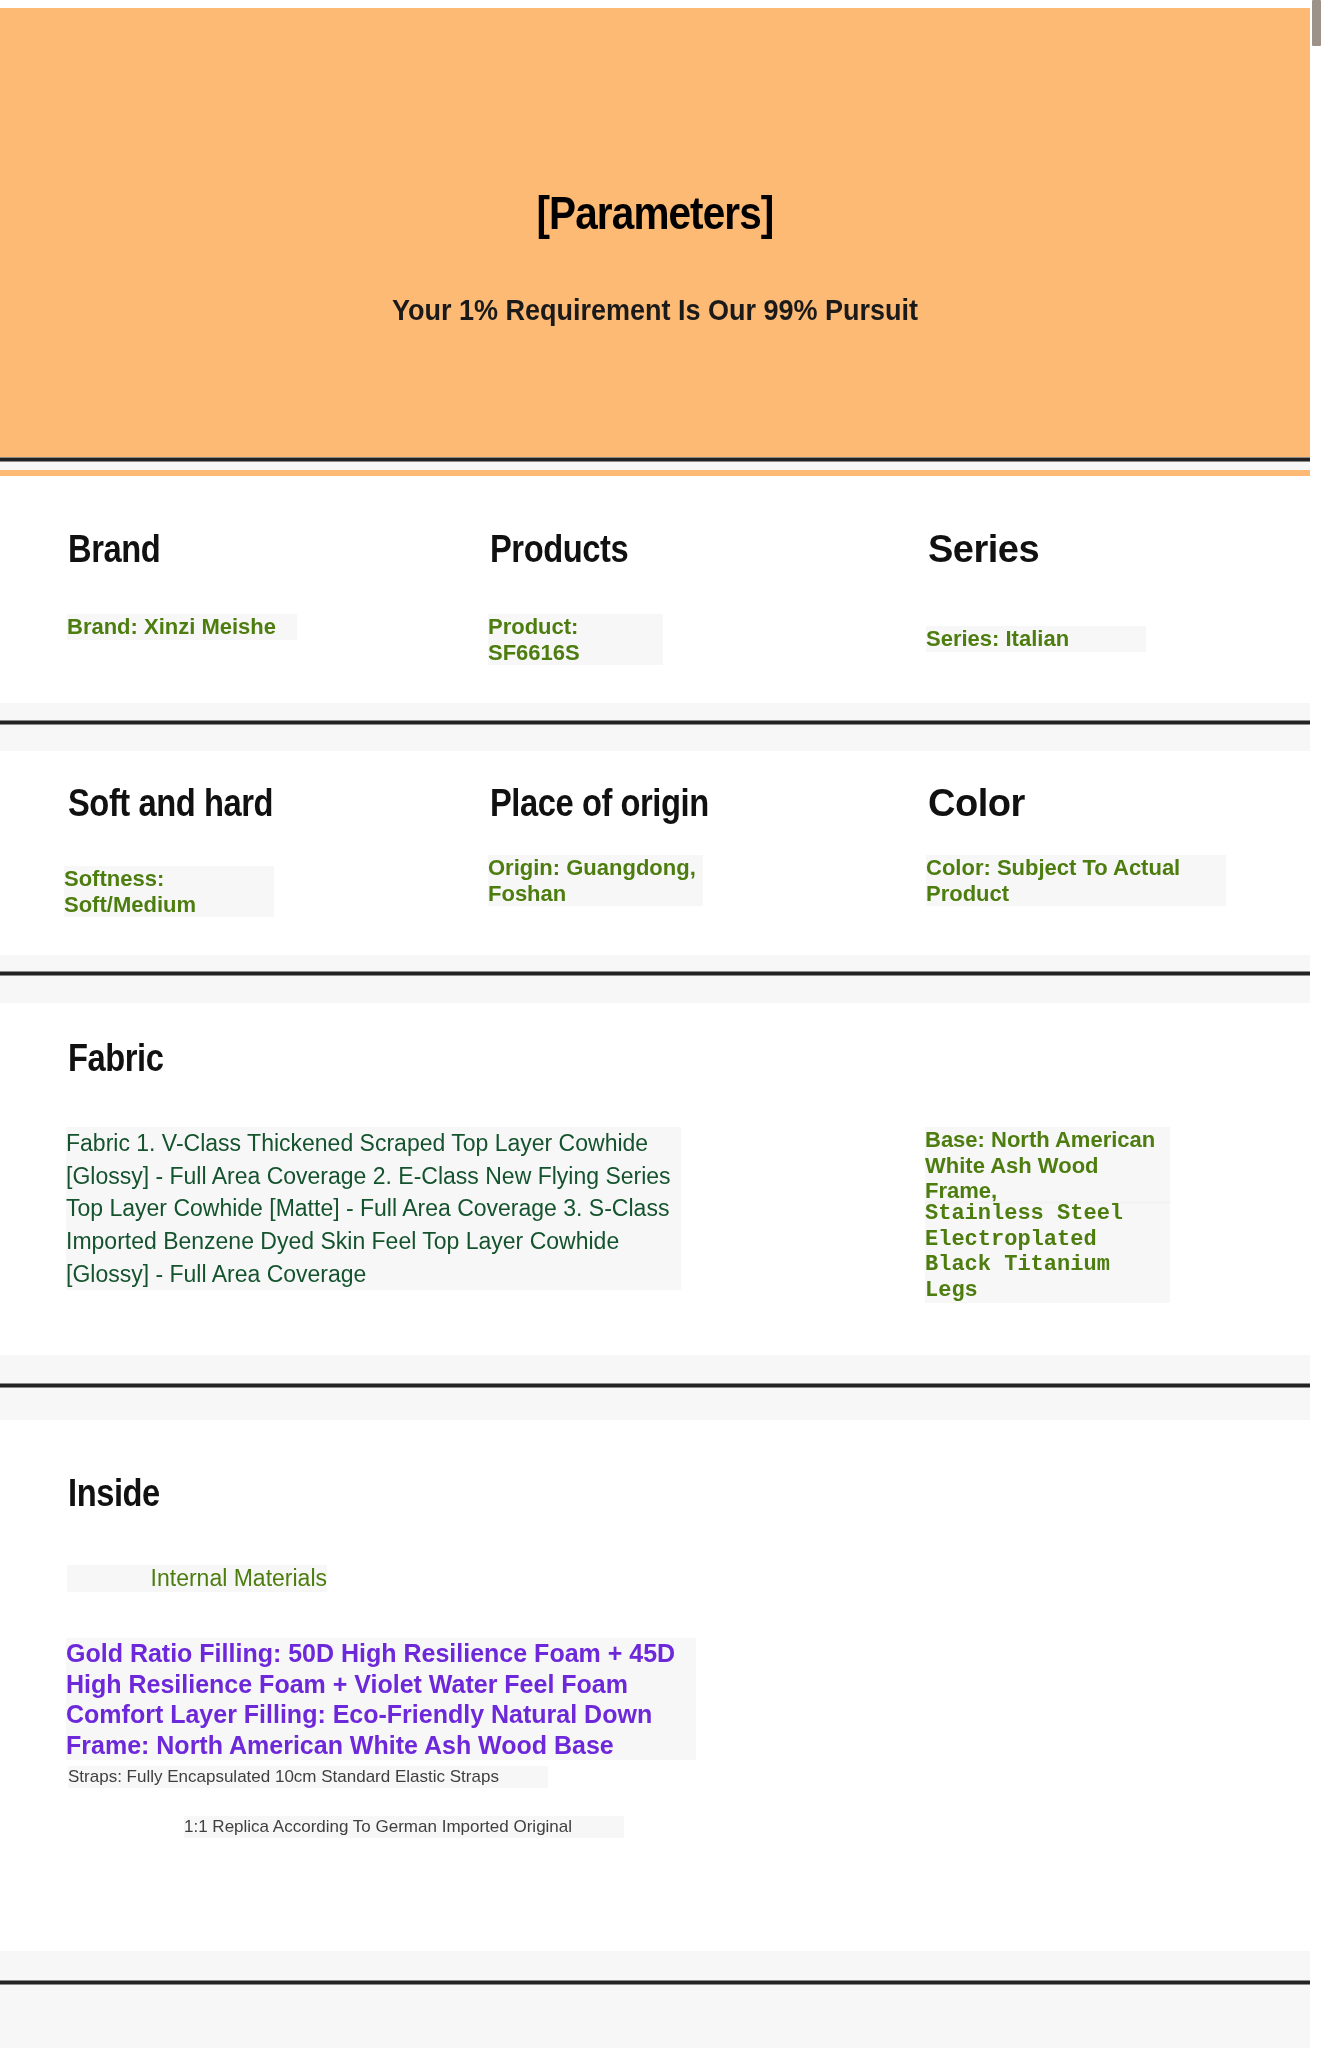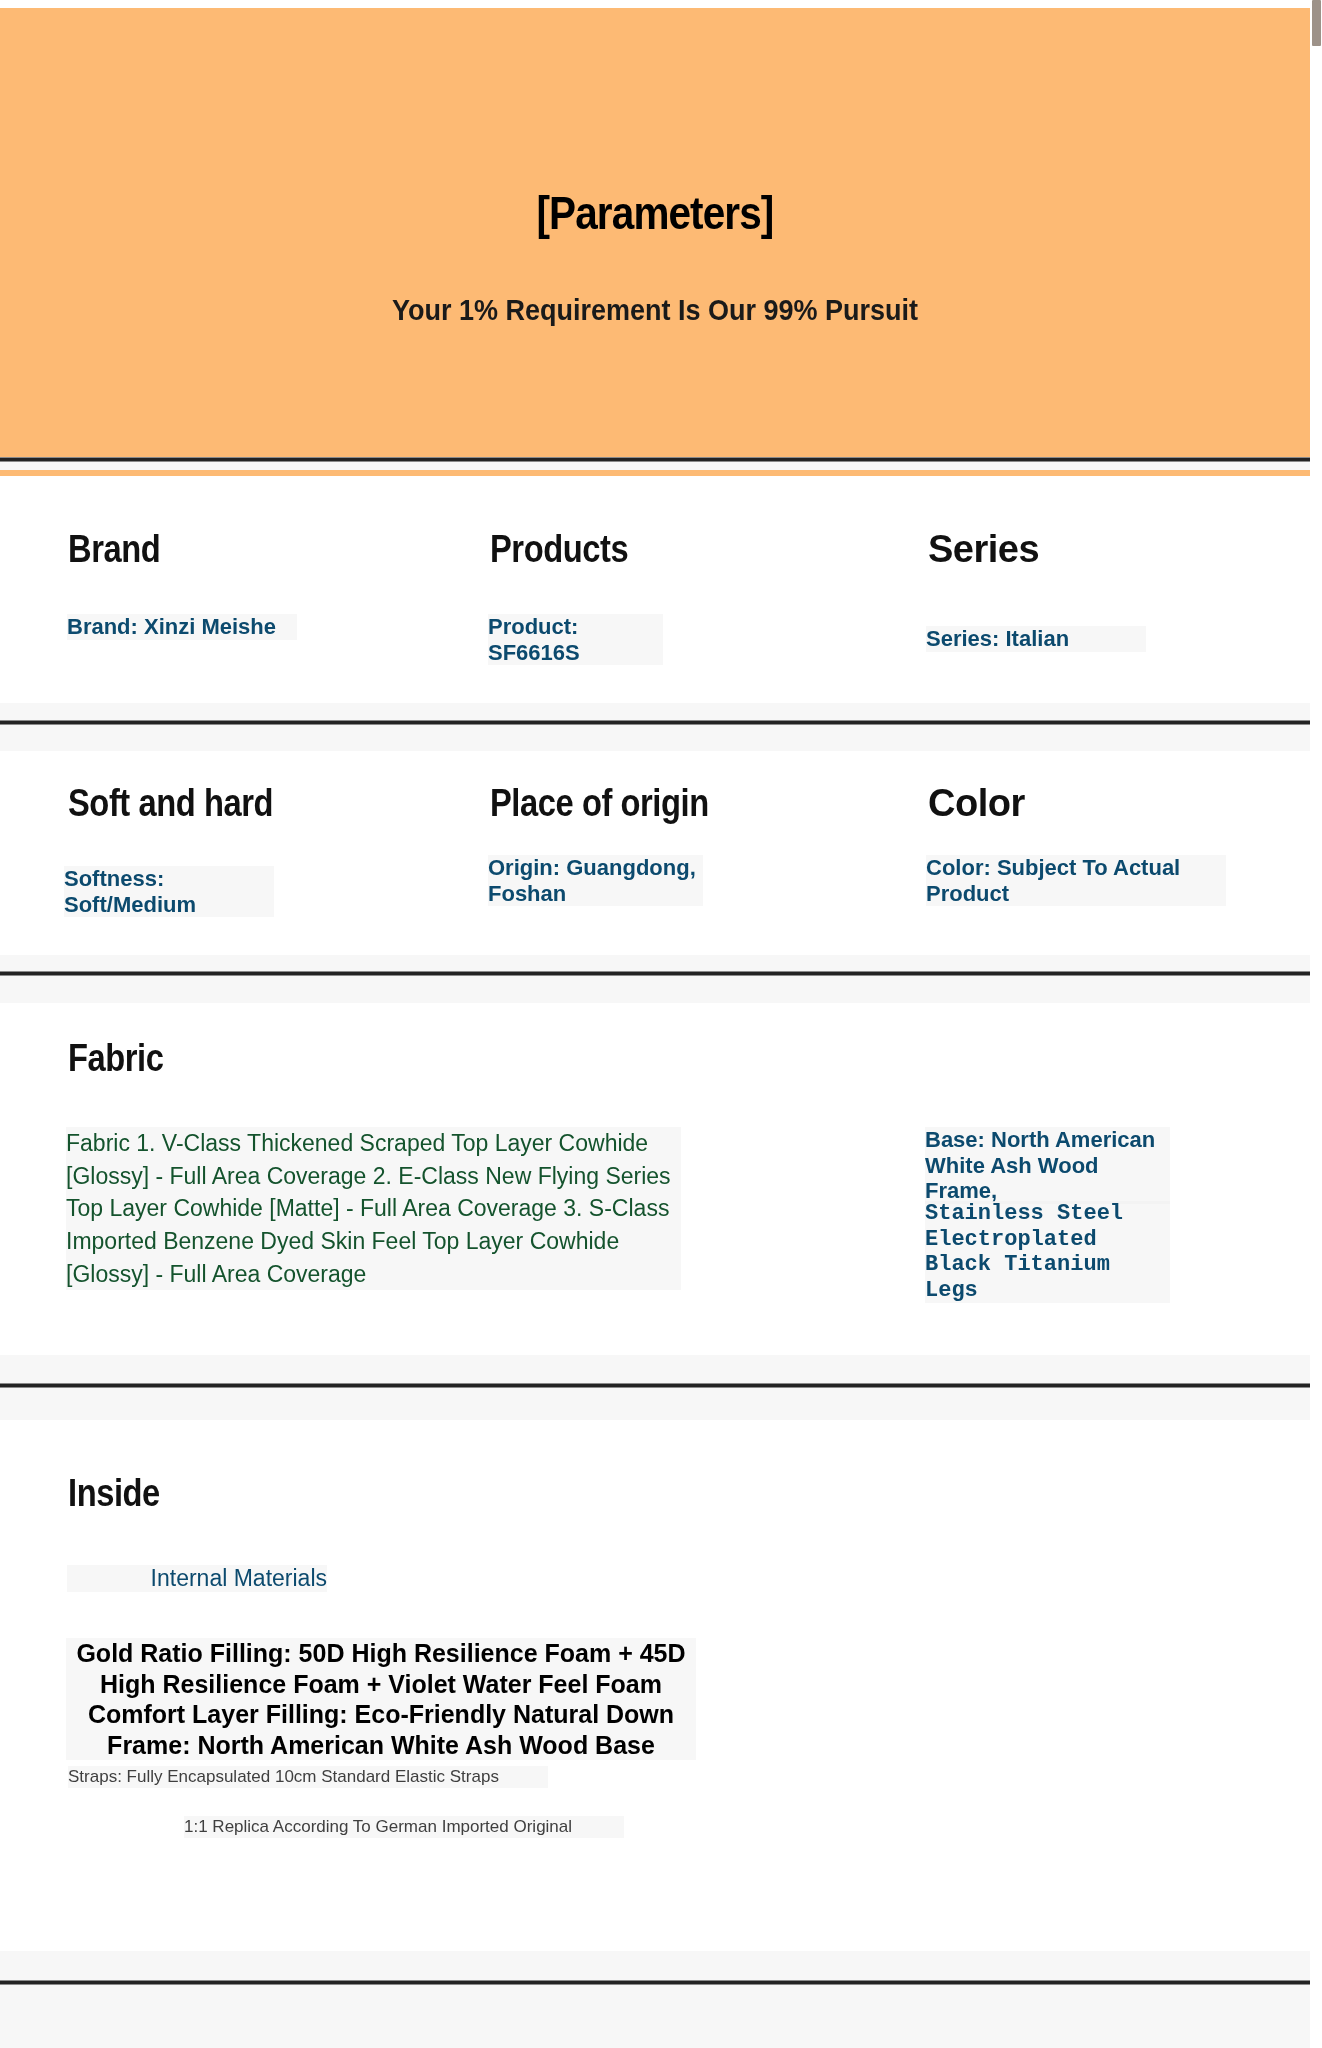--- a/index.html
+++ b/index.html
@@ -88,38 +88,37 @@
     transform: scaleX(0.86);
     transform-origin: left center;
   }
 
   
   .val {
     position: absolute;
     font-size: 22px;
     font-weight: 700;
     line-height: 1.16;
-    color: #0c4a6e;
+    color: #4d7c0f;
     background: rgba(240,240,240,0.55);
   }
   .val.reg {
     font-weight: 400;
   }
   .val.body {
     font-size: 23px;
     font-weight: 400;
     line-height: 1.42;
     color: #14532d;
   }
   .val.bigbold {
     font-size: 25px;
     font-weight: 700;
     line-height: 1.22;
-    color: #000000;
-    text-align: center;
+    color: #6d28d9;
   }
   .val.small {
     font-size: 17px;
     font-weight: 400;
     line-height: 1.3;
     color: #3f3f3f;
   }
 
   
   .scrollbar-track {

